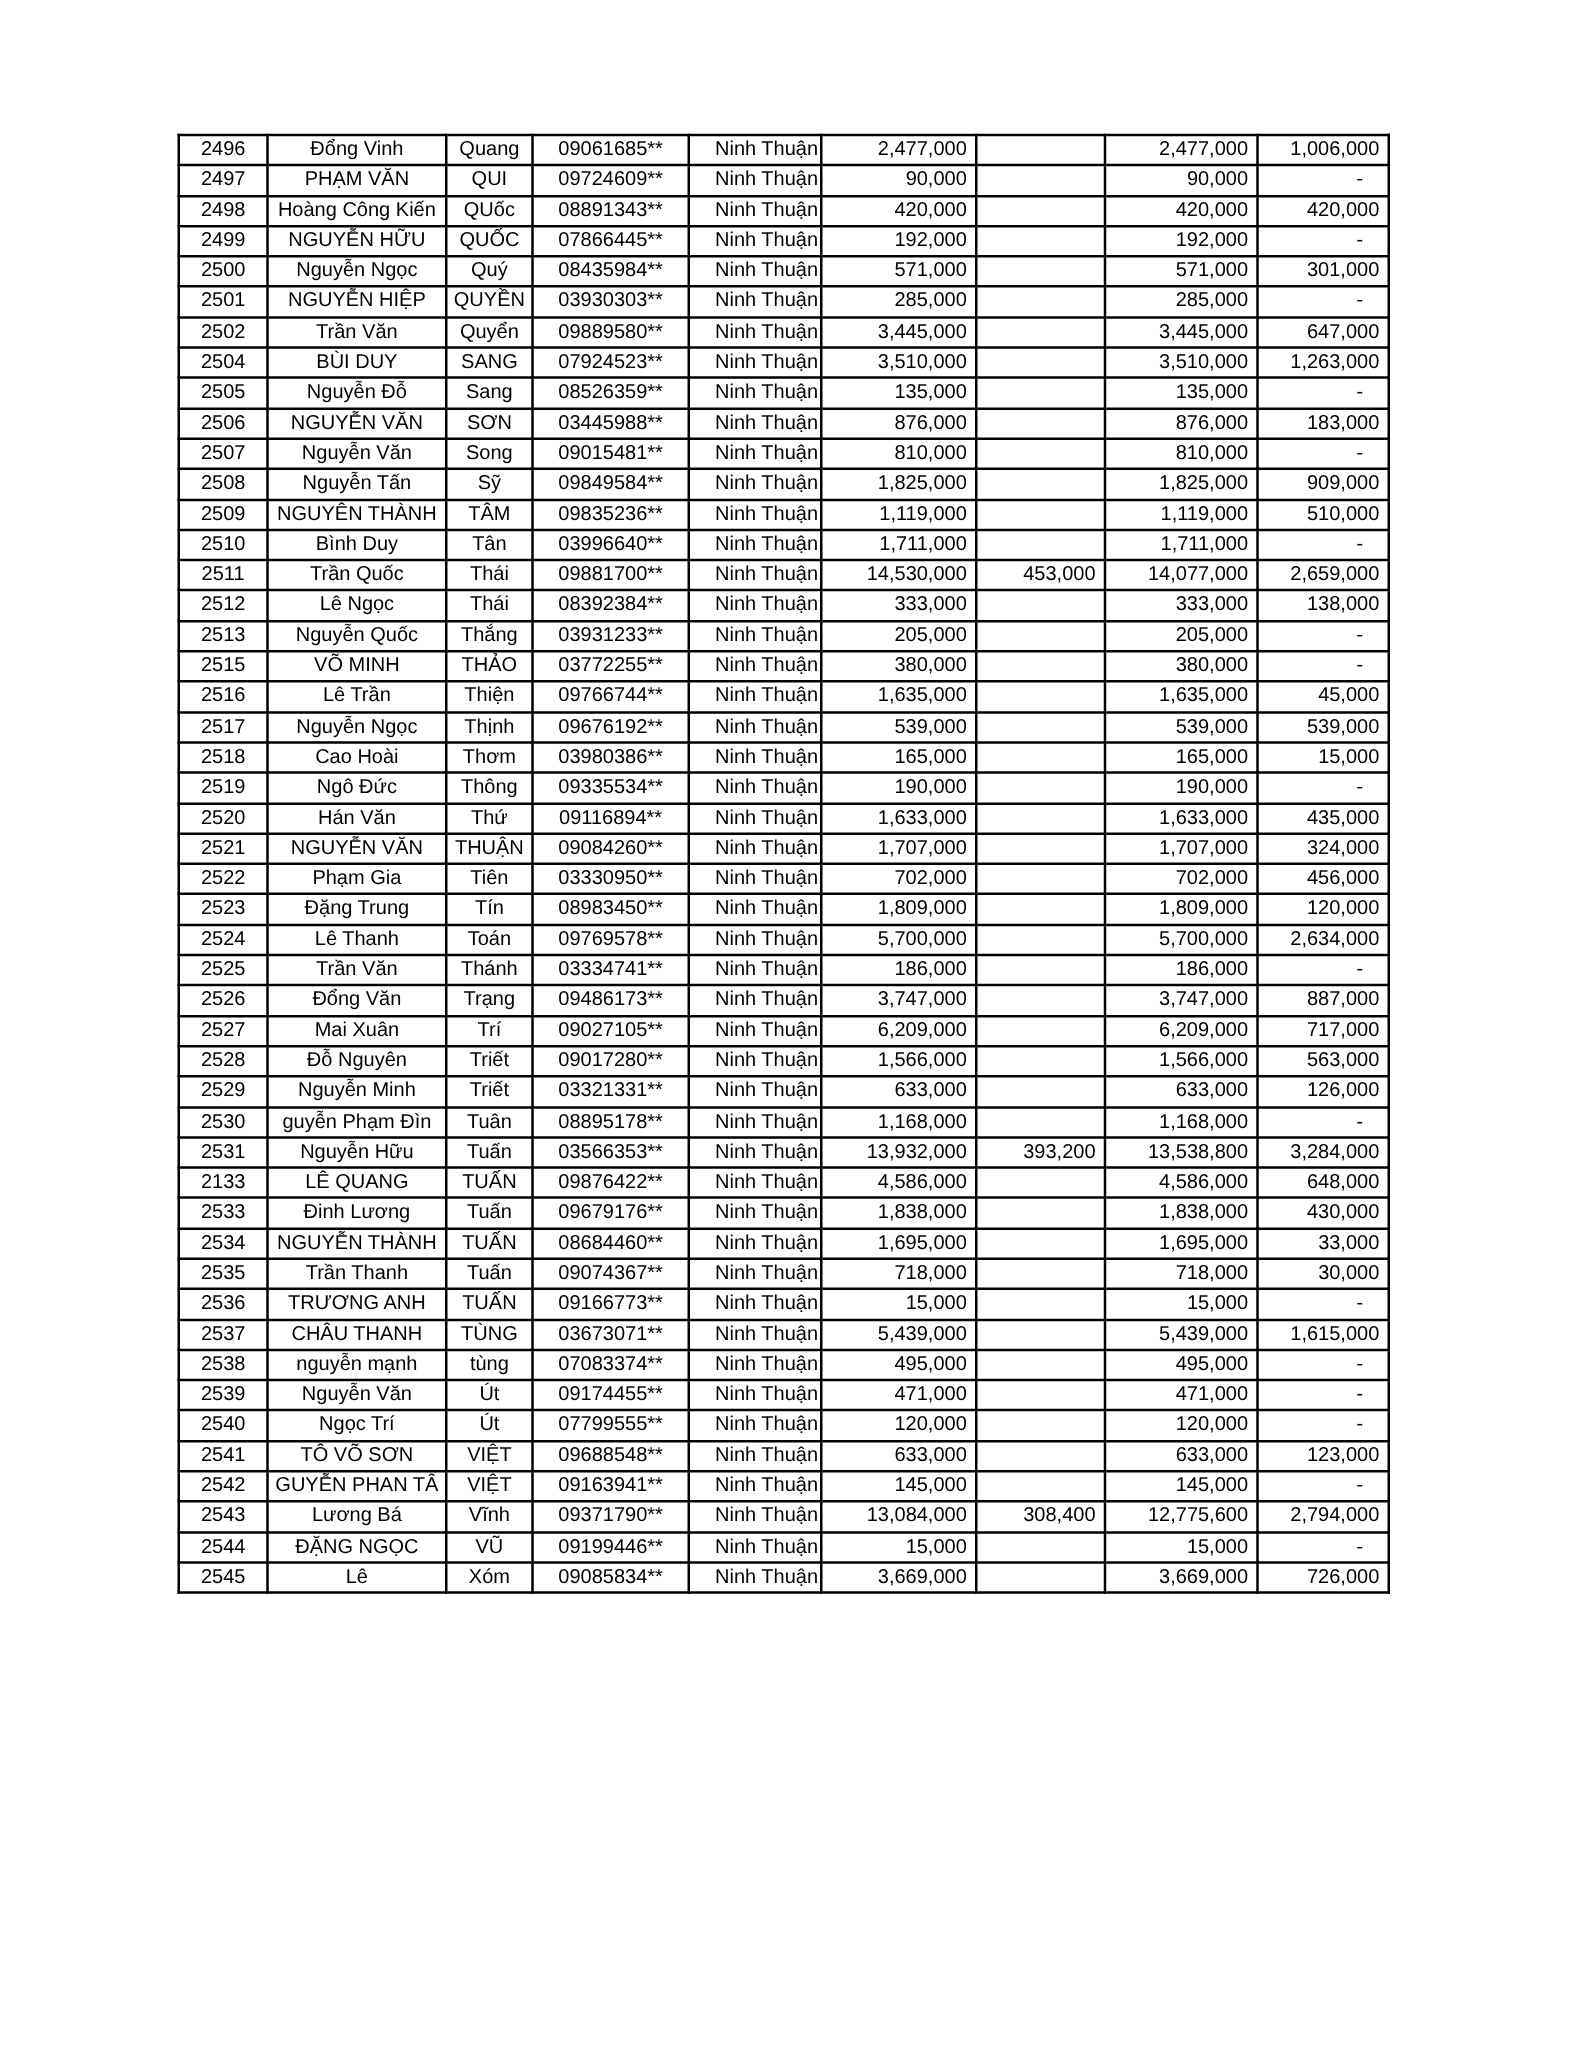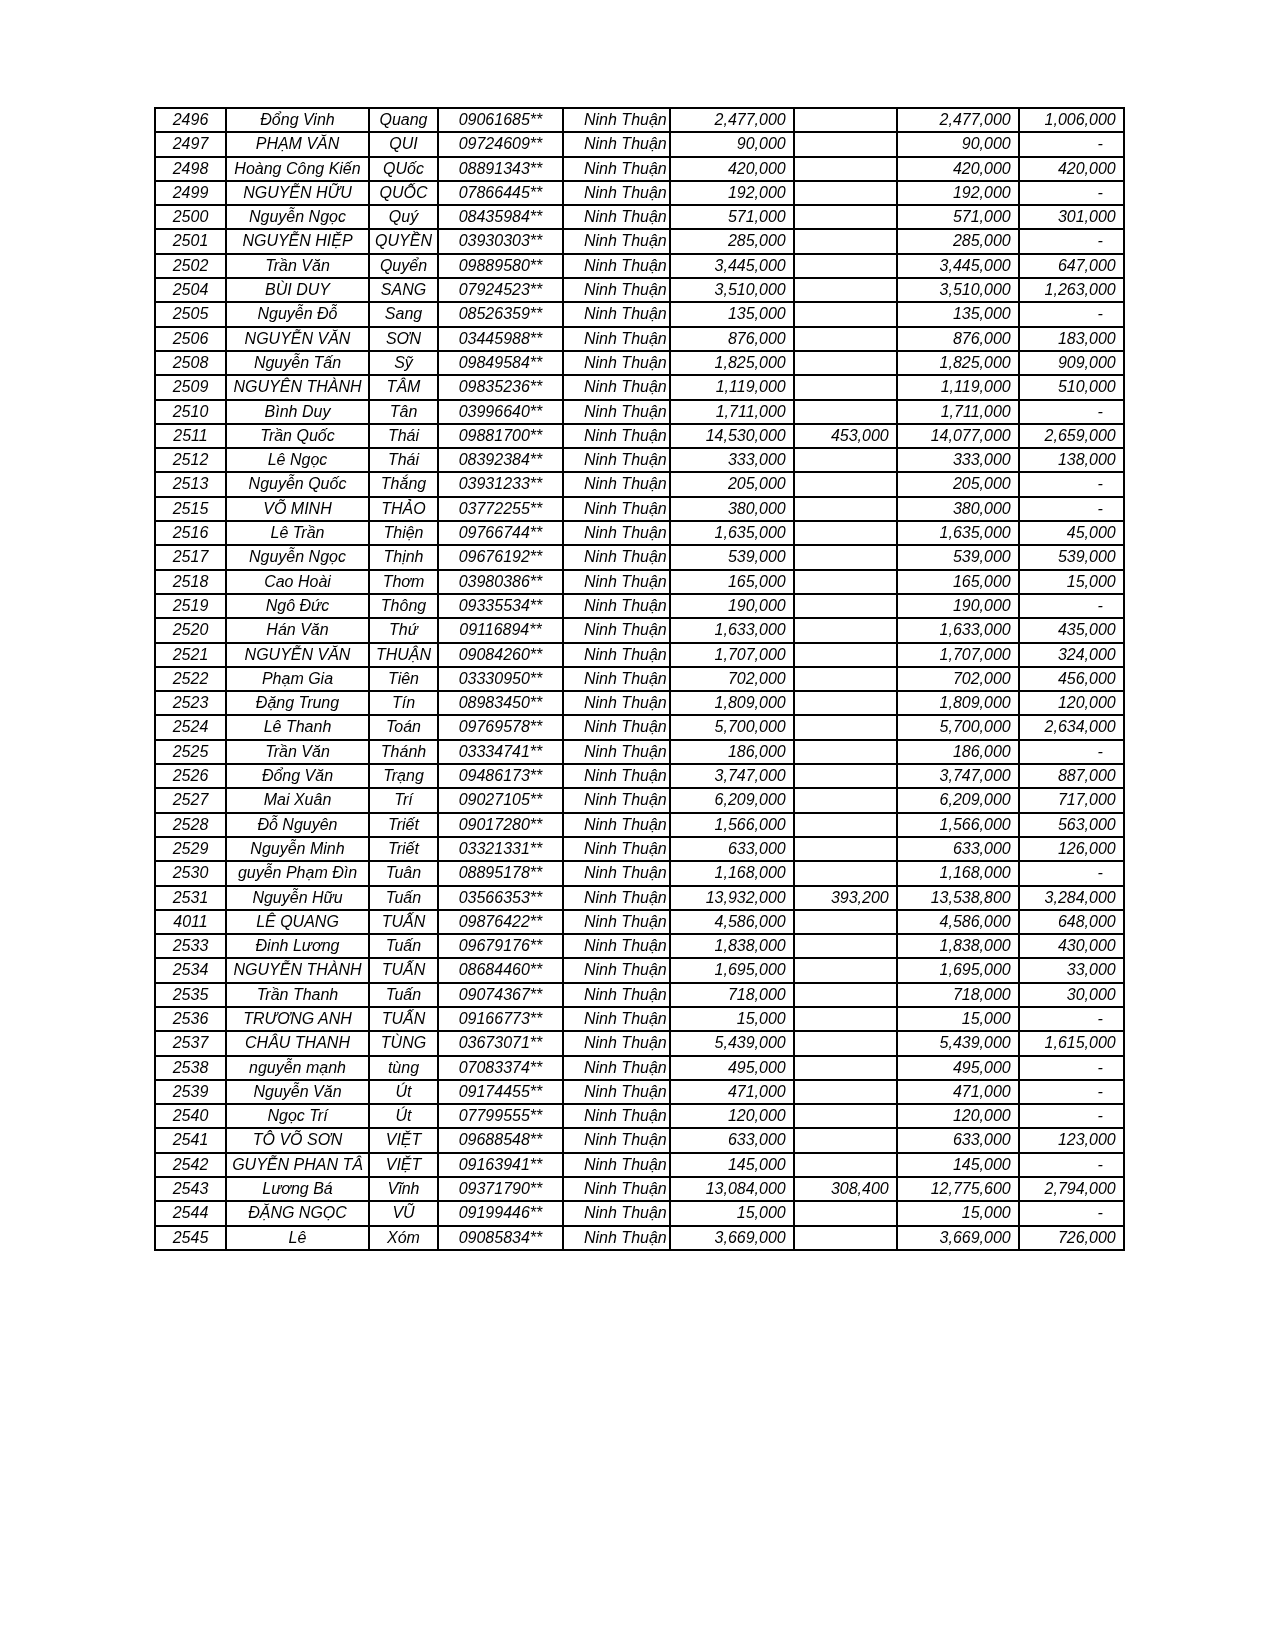--- a/index.html
+++ b/index.html
@@ -9,23 +9,22 @@
   }
   body {
     position: relative;
     width: 1275px;
     height: 1650px;
     font-family: "Liberation Sans", sans-serif;
     color: #000000;
   }
   .sheet {
     position: absolute;
-    left: 154px;
+    left: 142px;
     top: 107px;
-    font-style: italic;
   }
   table.grid {
     border-collapse: collapse;
     table-layout: fixed;
     font-size: 16px;
   }
   table.grid td {
     border: 2px solid #000000;
     height: 22.3px;
     line-height: 22.3px;
@@ -168,20 +167,31 @@
         <td>NGUYỄN VĂN</td>
         <td>SƠN</td>
         <td>03445988**</td>
         <td>Ninh Thuận</td>
         <td>876,000</td>
         <td></td>
         <td>876,000</td>
         <td>183,000</td>
       </tr>
         <tr>
+        <td>2507</td>
+        <td>Nguyễn Văn</td>
+        <td>Song</td>
+        <td>09015481**</td>
+        <td>Ninh Thuận</td>
+        <td>810,000</td>
+        <td></td>
+        <td>810,000</td>
+        <td class="dash">-</td>
+      </tr>
+        <tr>
         <td>2508</td>
         <td>Nguyễn Tấn</td>
         <td>Sỹ</td>
         <td>09849584**</td>
         <td>Ninh Thuận</td>
         <td>1,825,000</td>
         <td></td>
         <td>1,825,000</td>
         <td>909,000</td>
       </tr>
@@ -421,21 +431,21 @@
         <td>Nguyễn Hữu</td>
         <td>Tuấn</td>
         <td>03566353**</td>
         <td>Ninh Thuận</td>
         <td>13,932,000</td>
         <td>393,200</td>
         <td>13,538,800</td>
         <td>3,284,000</td>
       </tr>
         <tr>
-        <td>4011</td>
+        <td>2133</td>
         <td>LÊ QUANG</td>
         <td>TUẤN</td>
         <td>09876422**</td>
         <td>Ninh Thuận</td>
         <td>4,586,000</td>
         <td></td>
         <td>4,586,000</td>
         <td>648,000</td>
       </tr>
         <tr>

